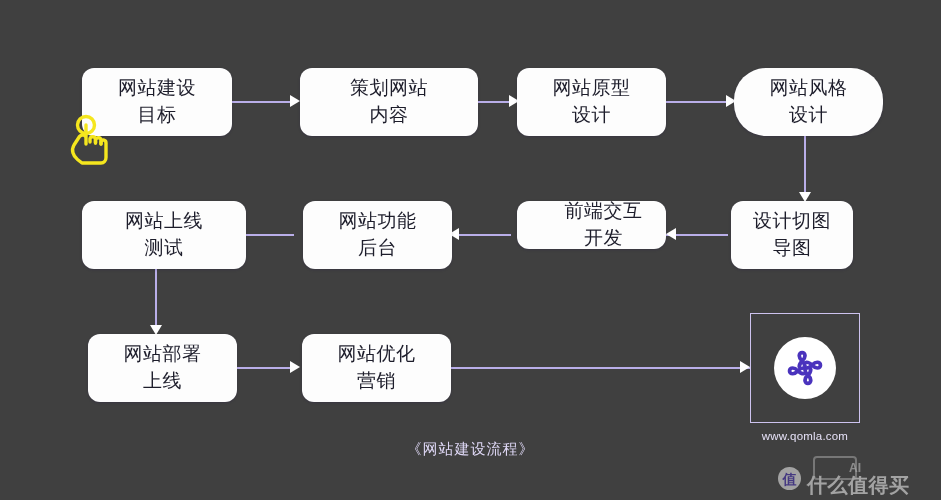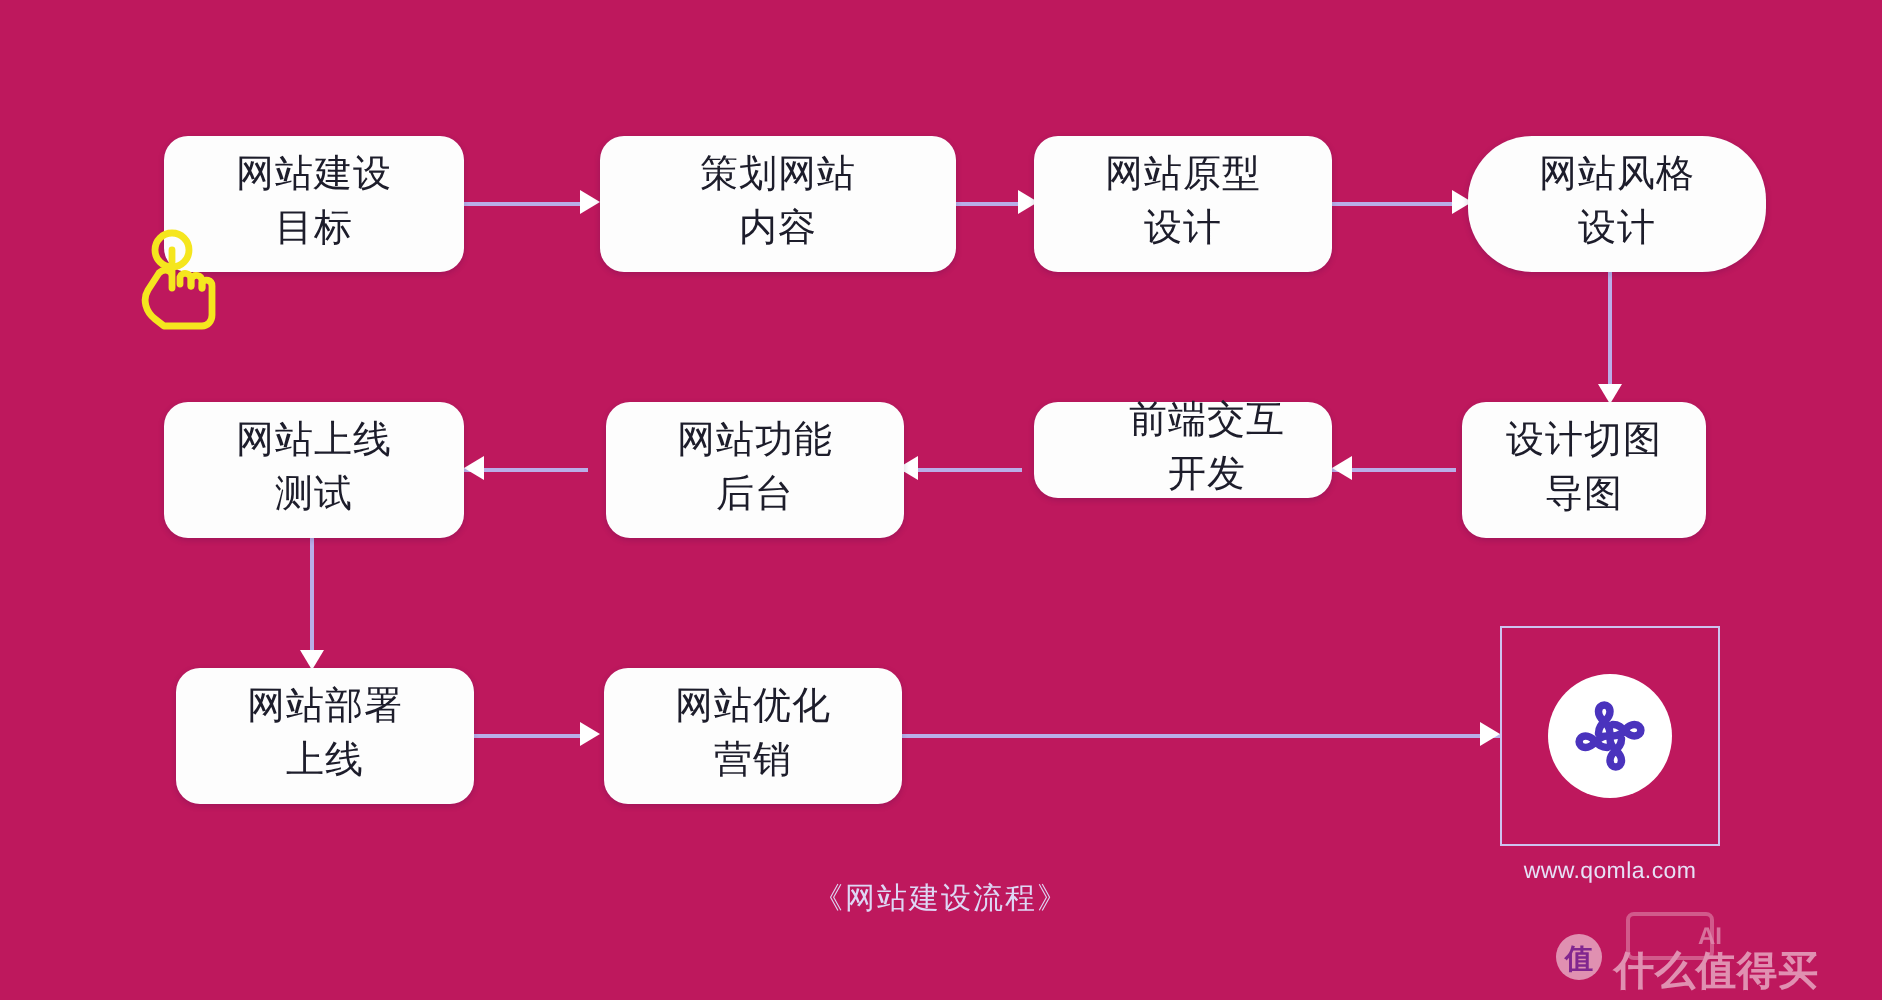--- a/index.html
+++ b/index.html
@@ -13,21 +13,21 @@
   body {
     background: #4a33bd;
     font-family: "Liberation Sans", "DejaVu Sans", sans-serif;
     position: relative;
   }
 
   #canvas {
     position: relative;
     width: 941px;
     height: 500px;
-    background: #be185d;
+    background: #404040;
     overflow: hidden;
   }
 
   
   .node {
     position: absolute;
     background: #fdfdfd;
     border-radius: 12px;
     display: flex;
     flex-direction: column;
@@ -238,21 +238,21 @@
   <div class="node" style="left:517px; top:201px; width:149px; height:48px;padding-left:24px;">
     <span class="ln">前端交互</span>
     <span class="ln">开发</span>
   </div>
 
   <div class="node" style="left:303px; top:201px; width:149px; height:68px;">
     <span class="ln">网站功能</span>
     <span class="ln">后台</span>
   </div>
 
-  <div class="node" style="left:82px;  top:201px; width:150px; height:68px;text-align:right;">
+  <div class="node" style="left:82px;  top:201px; width:164px; height:68px;text-align:right;">
     <span class="ln">网站上线</span>
     <span class="ln">测试</span>
   </div>
 
   <div class="node" style="left:88px;  top:334px; width:149px; height:68px;">
     <span class="ln">网站部署</span>
     <span class="ln">上线</span>
   </div>
 
   <div class="node" style="left:302px; top:334px; width:149px; height:68px;">

